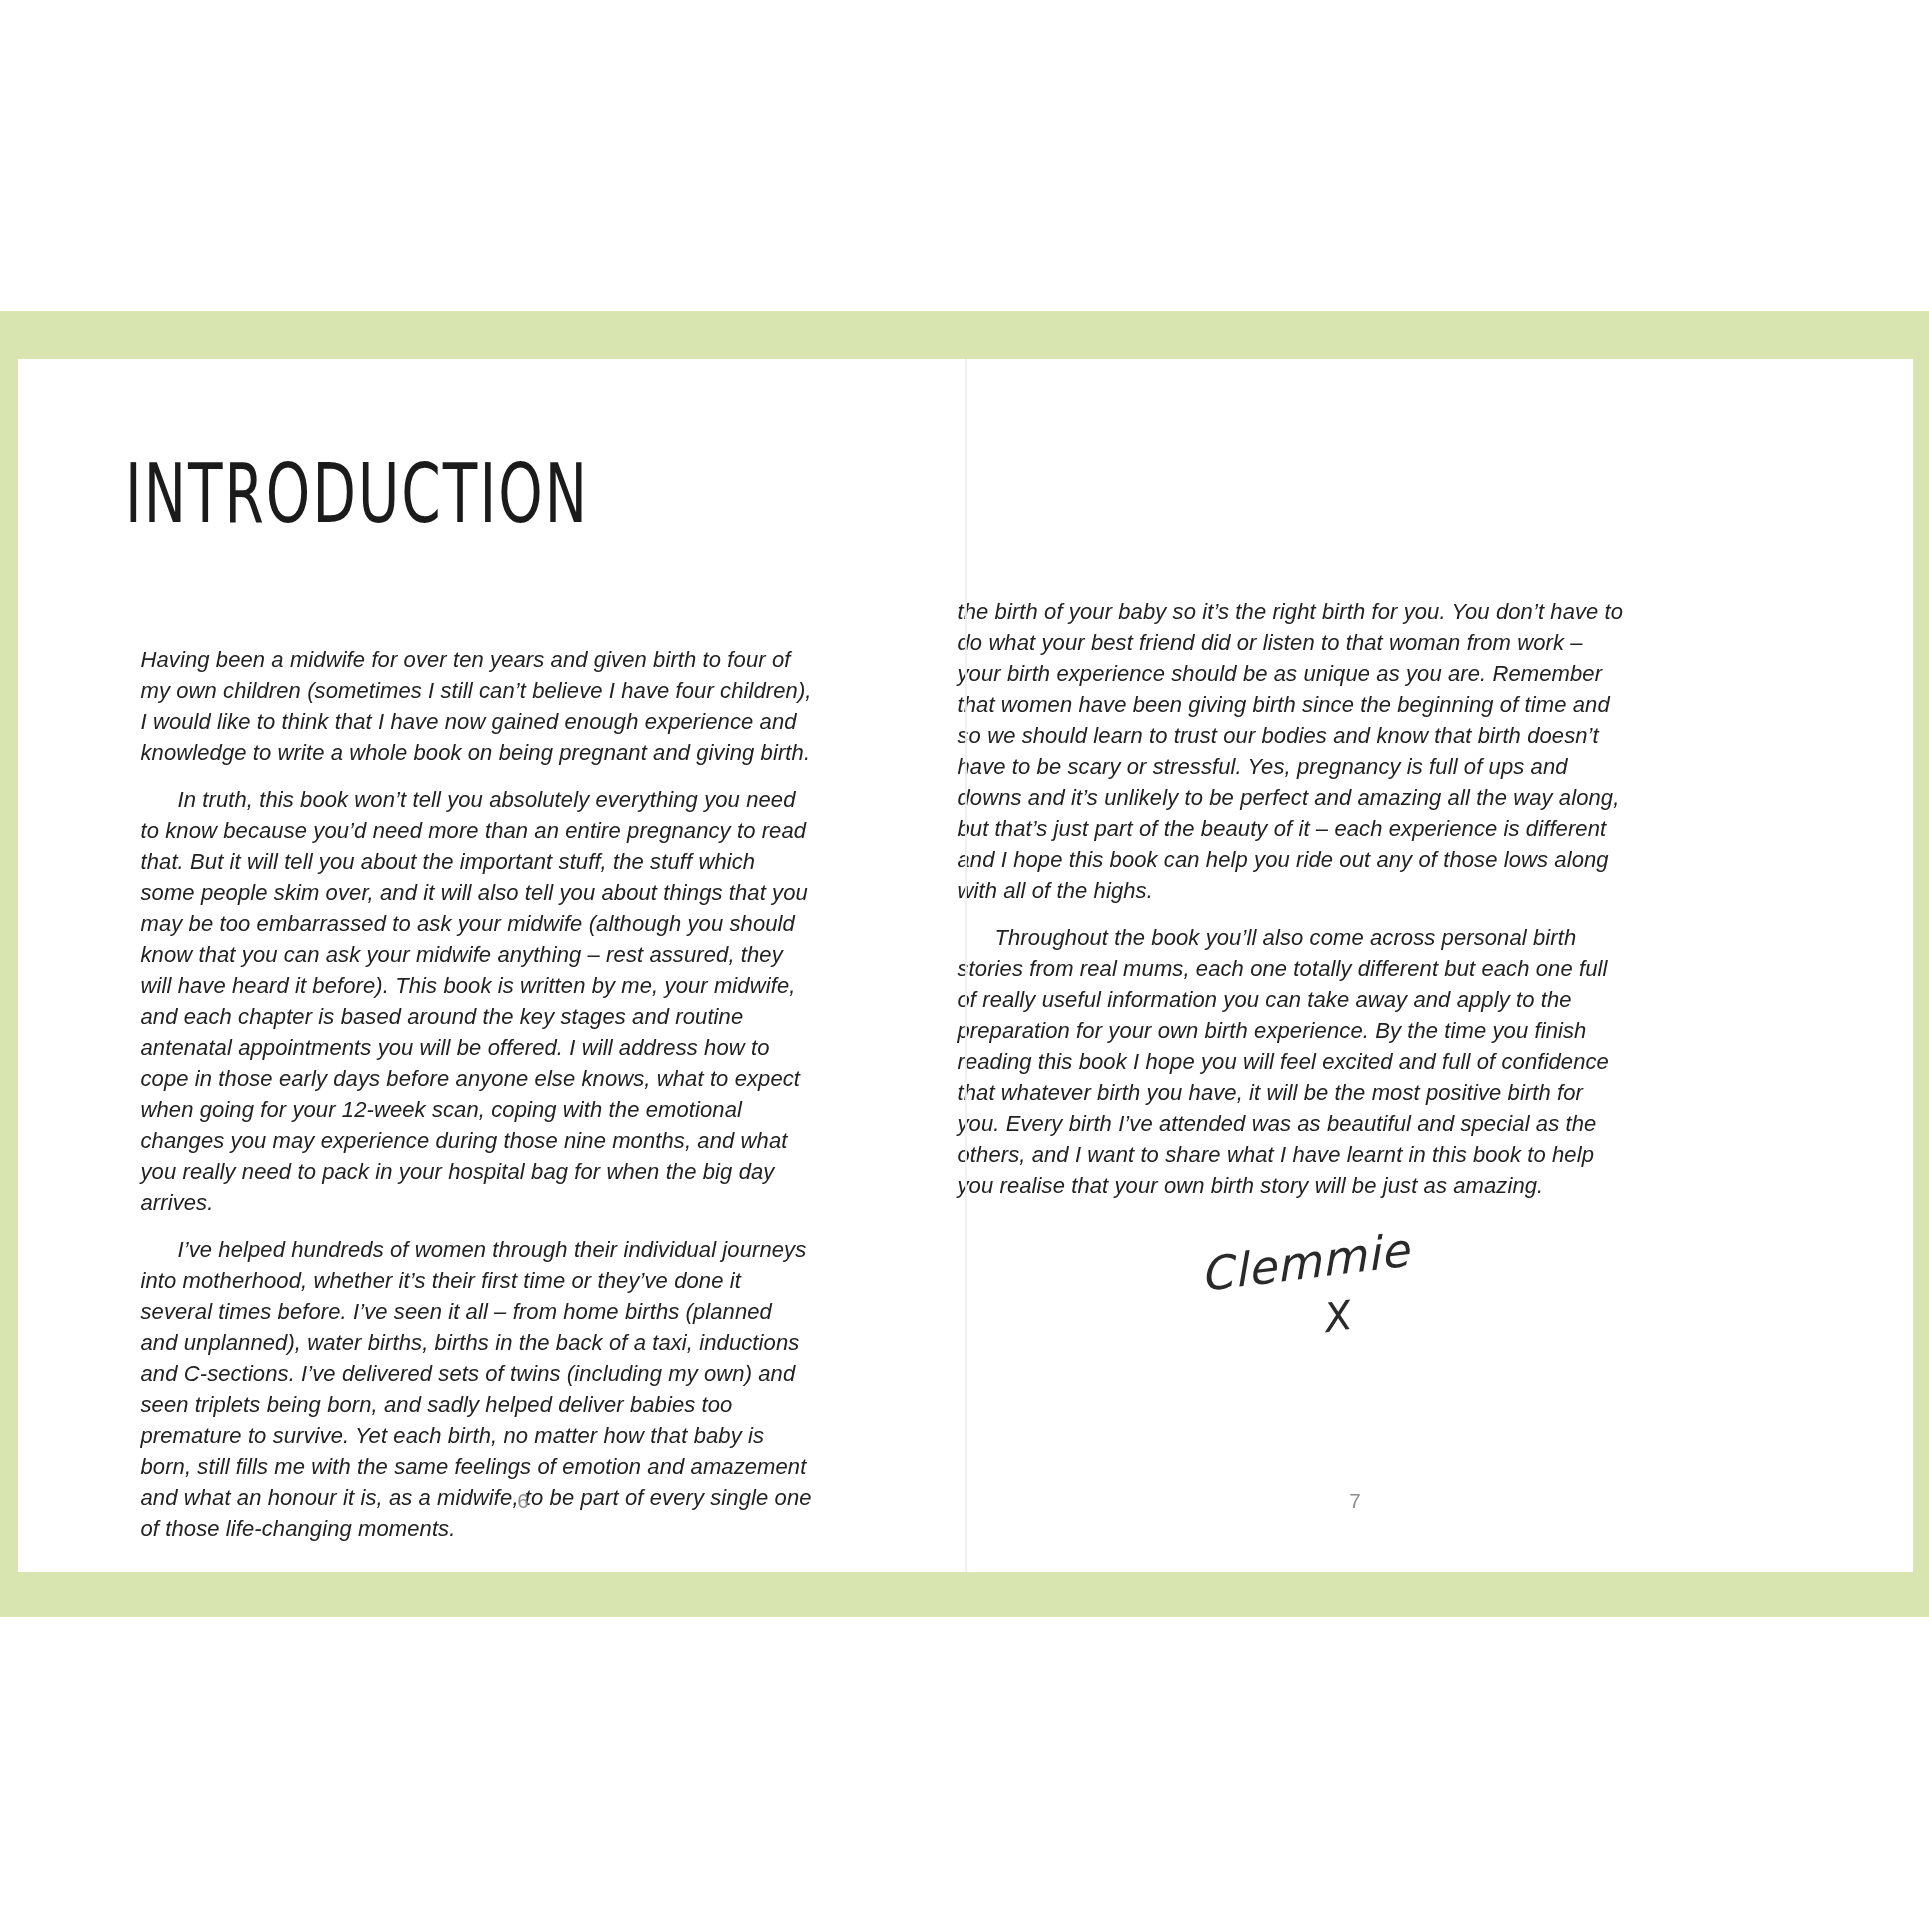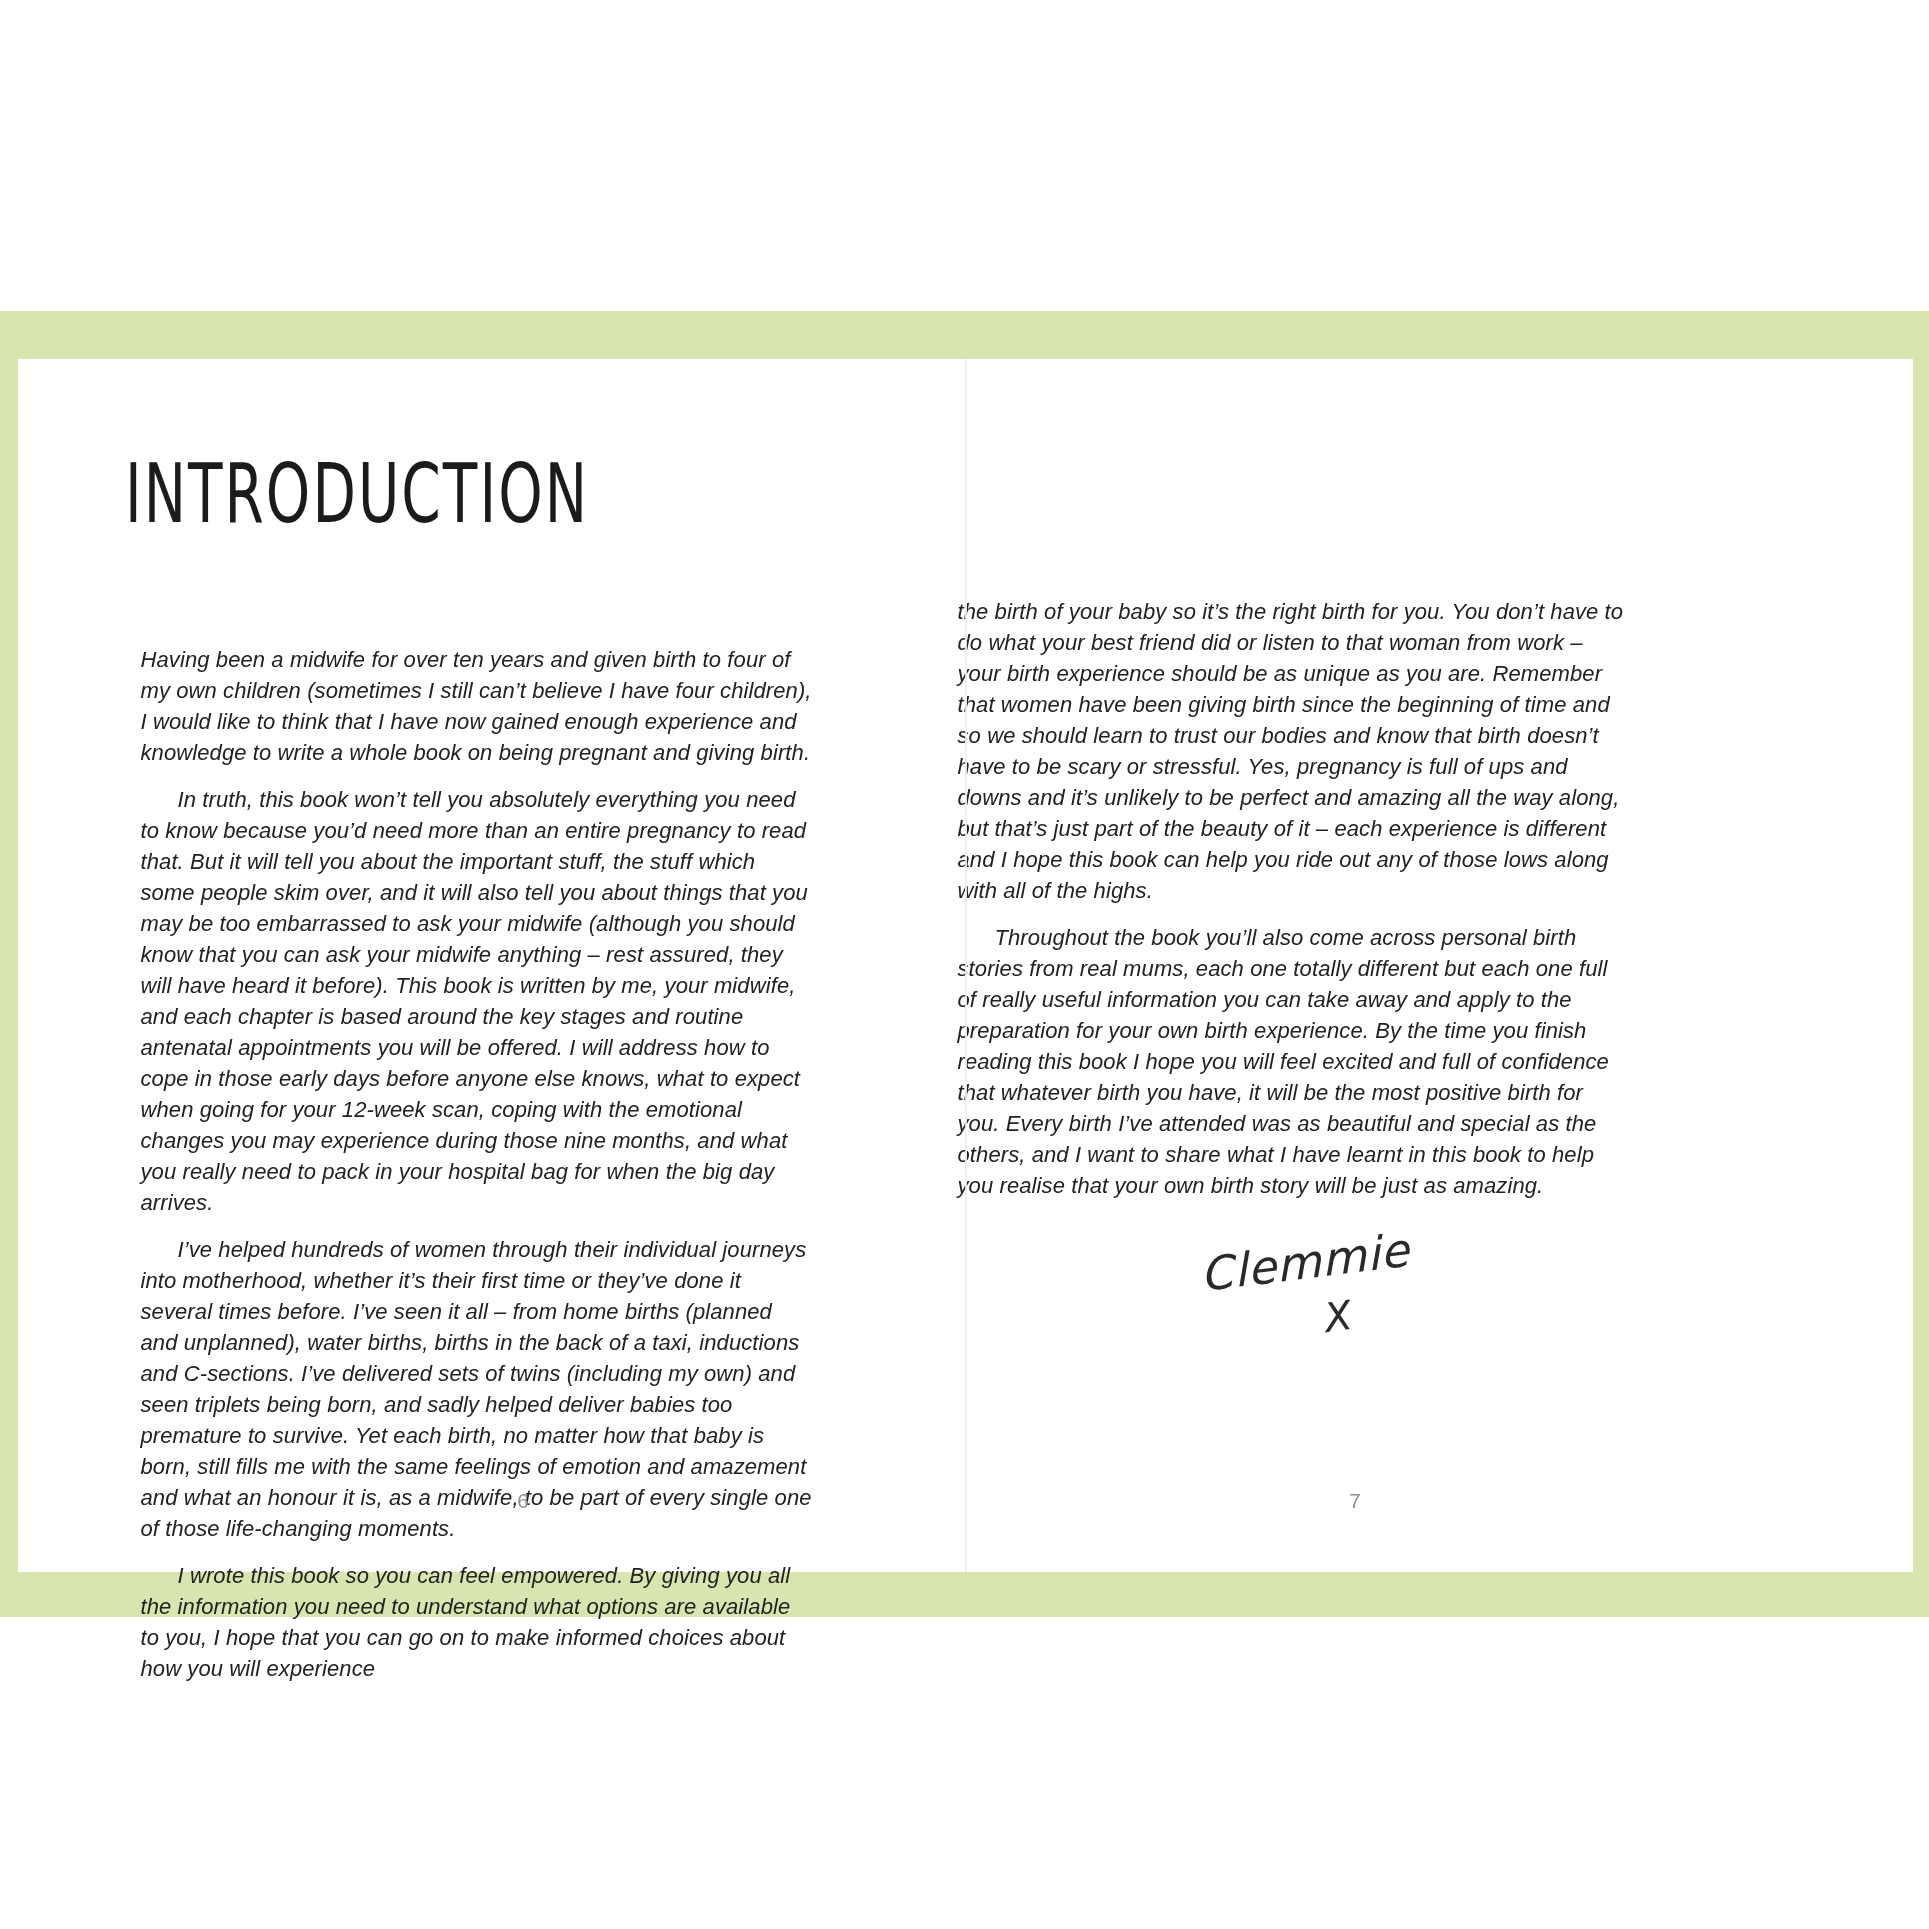--- a/index.html
+++ b/index.html
@@ -169,21 +169,20 @@
 
   <div class="spread">
 
     <div class="page left">
       <h1 class="chapter-title">INTRODUCTION</h1>
 
       <div class="body-col">
         <p>Having been a midwife for over ten years and given birth to four of my own children (sometimes I still can’t believe I have four children), I would like to think that I have now gained enough experience and knowledge to write a whole book on being pregnant and giving birth.</p>
         <p class="indent">In truth, this book won’t tell you absolutely everything you need to know because you’d need more than an entire pregnancy to read that. But it will tell you about the important stuff, the stuff which some people skim over, and it will also tell you about things that you may be too embarrassed to ask your midwife (although you should know that you can ask your midwife anything – rest assured, they will have heard it before). This book is written by me, your midwife, and each chapter is based around the key stages and routine antenatal appointments you will be offered. I will address how to cope in those early days before anyone else knows, what to expect when going for your 12-week scan, coping with the emotional changes you may experience during those nine months, and what you really need to pack in your hospital bag for when the big day arrives.</p>
         <p class="indent">I’ve helped hundreds of women through their individual journeys into motherhood, whether it’s their first time or they’ve done it several times before. I’ve seen it all – from home births (planned and unplanned), water births, births in the back of a taxi, inductions and C-sections. I’ve delivered sets of twins (including my own) and seen triplets being born, and sadly helped deliver babies too premature to survive. Yet each birth, no matter how that baby is born, still fills me with the same feelings of emotion and amazement and what an honour it is, as a midwife, to be part of every single one of those life-changing moments.</p>
-        <p class="indent">I wrote this book so you can feel empowered. By giving you all the information you need to understand what options are available to you, I hope that you can go on to make informed choices about how you will experience</p>
       </div>
 
       <div class="folio">6</div>
     </div>
 
     <div class="page right">
       <div class="body-col">
         <p>the birth of your baby so it’s the right birth for you. You don’t have to do what your best friend did or listen to that woman from work – your birth experience should be as unique as you are. Remember that women have been giving birth since the beginning of time and so we should learn to trust our bodies and know that birth doesn’t have to be scary or stressful. Yes, pregnancy is full of ups and downs and it’s unlikely to be perfect and amazing all the way along, but that’s just part of the beauty of it – each experience is different and I hope this book can help you ride out any of those lows along with all of the highs.</p>
         <p class="indent">Throughout the book you’ll also come across personal birth stories from real mums, each one totally different but each one full of really useful information you can take away and apply to the preparation for your own birth experience. By the time you finish reading this book I hope you will feel excited and full of confidence that whatever birth you have, it will be the most positive birth for you. Every birth I’ve attended was as beautiful and special as the others, and I want to share what I have learnt in this book to help you realise that your own birth story will be just as amazing.</p>
 

